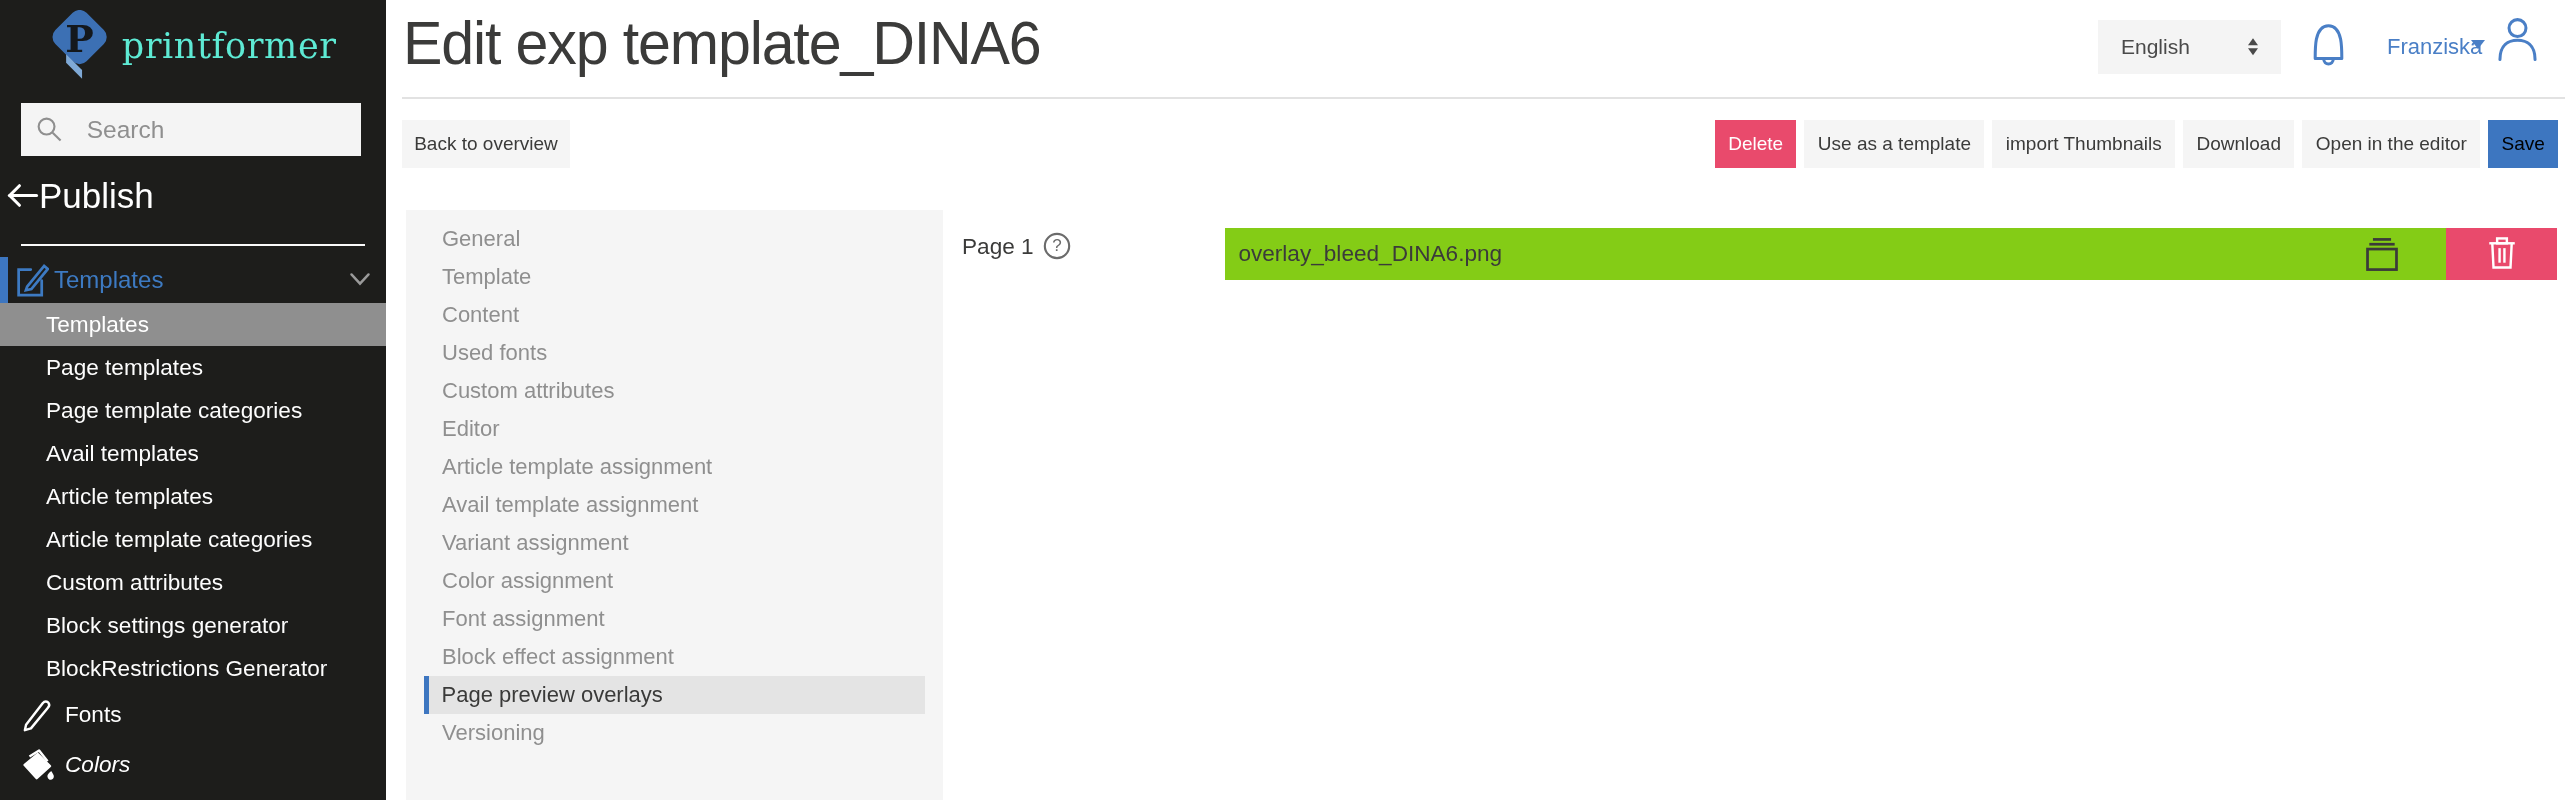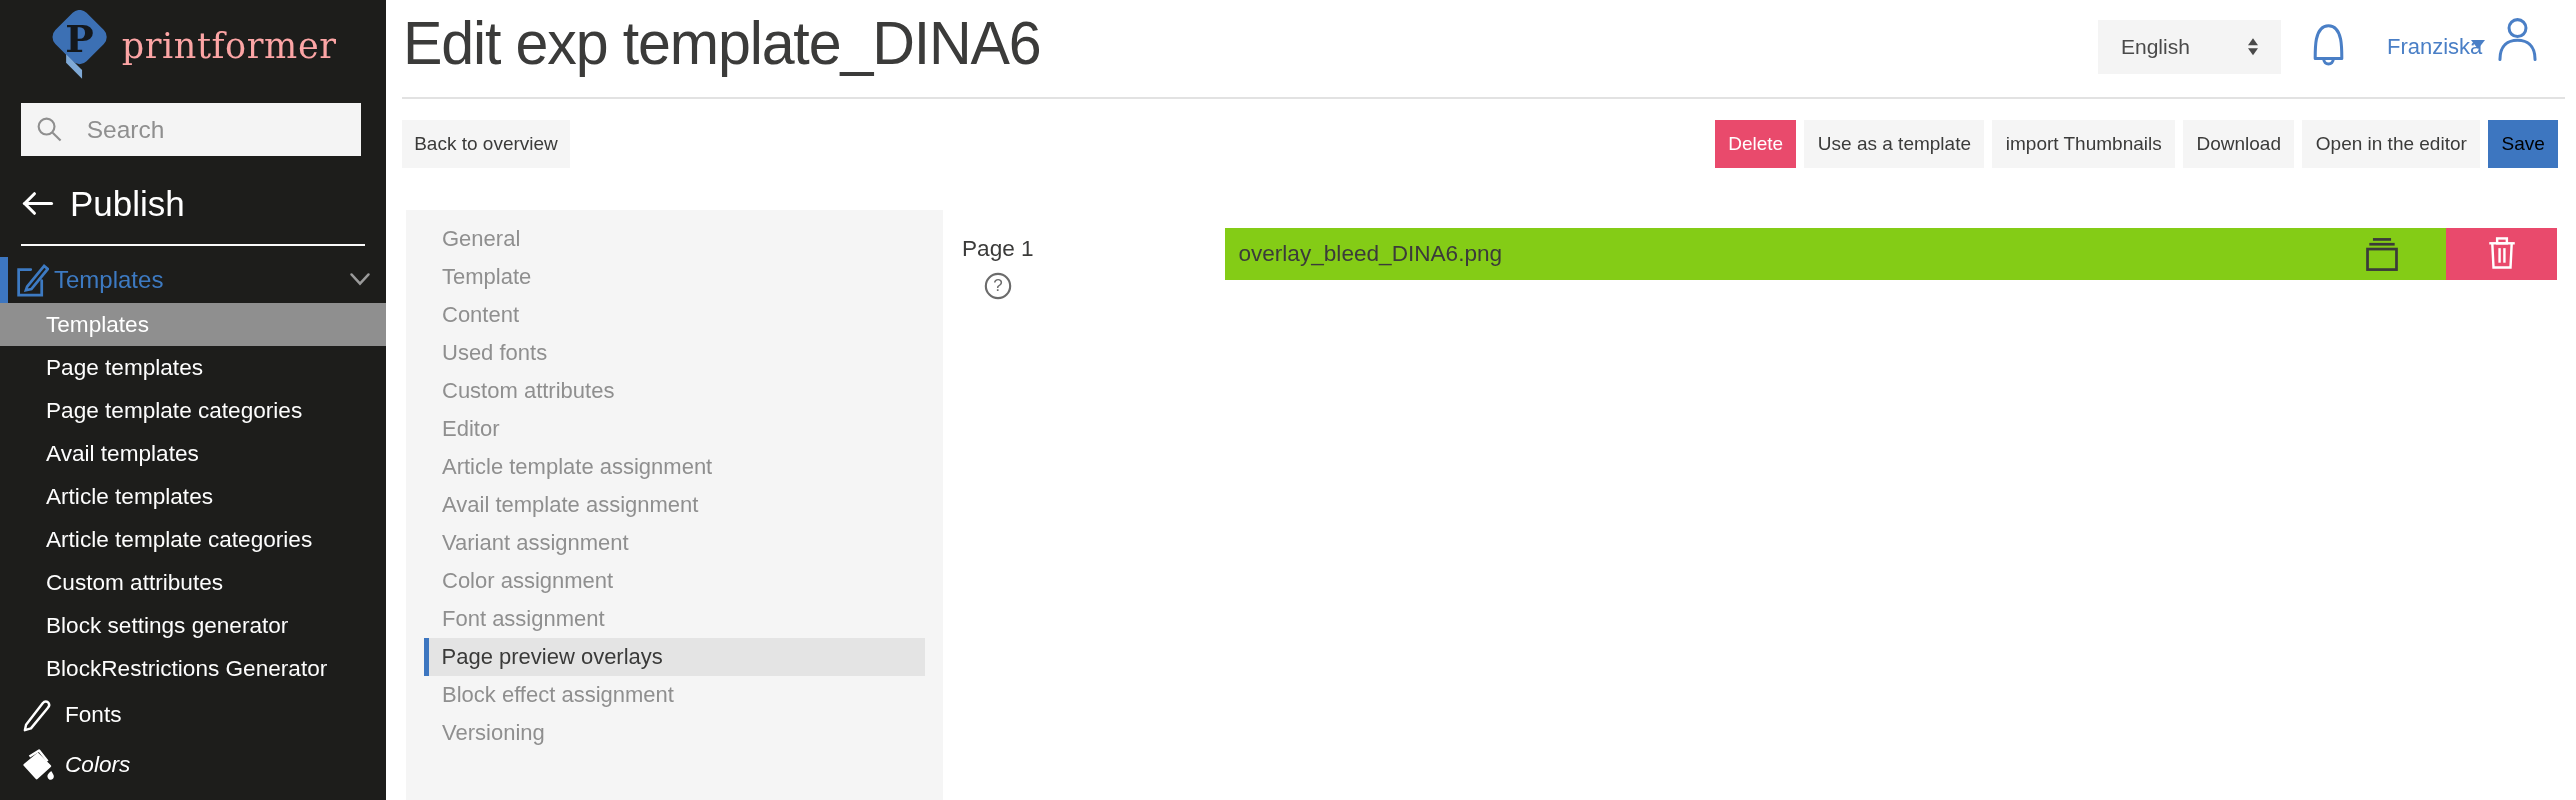--- a/index.html
+++ b/index.html
@@ -3,25 +3,25 @@
 <meta charset="utf-8">
 <style>
   * { margin:0; padding:0; box-sizing:border-box; }
   html,body { background:#ffffff; }
   body { font-family:"Liberation Sans", sans-serif; }
   .screen { position:relative; width:2576px; height:801px; background:#ffffff; overflow:hidden; }
 
   
   .sidebar { position:absolute; left:0; top:0; width:386px; height:801px; background:#1d1d1b; }
   .logo-row { position:absolute; left:0; top:9.8px; width:386px; display:flex; justify-content:center; align-items:center; gap:12.2px; }
-  .logo-text { font-family:"DejaVu Serif","Liberation Serif",serif; font-size:35px; color:#fca5a5; letter-spacing:0.6px; }
+  .logo-text { font-family:"DejaVu Serif","Liberation Serif",serif; font-size:35px; color:#5eead4; letter-spacing:0.6px; }
   .search-box { position:absolute; left:21.4px; top:103px; width:340px; height:53px; background:#f4f4f4; display:flex; align-items:center; padding-left:13.4px; gap:24px; }
   .search-box input { border:none; outline:none; background:transparent; font-size:24.5px; color:#444; width:257px; font-family:"Liberation Sans",sans-serif; }
   .search-box input::placeholder { color:#8f8f8f; }
-  .publish-row { position:absolute; left:21px; top:173px; height:46px; display:flex; align-items:center; gap:16px; cursor:pointer;margin-top:8px; }
+  .publish-row { position:absolute; left:6px; top:173px; height:46px; display:flex; align-items:center; cursor:pointer; }
   .publish-label { font-size:35px; color:#ffffff; }
   .side-divider { position:absolute; left:21.4px; top:244px; width:344px; height:1.8px; background:#fafafa; }
 
   .menu-head { position:absolute; left:0; top:257px; width:386px; height:46px; display:flex; align-items:center; }
   .menu-head .accent-bar { position:absolute; left:0; top:0; width:8px; height:46px; background:#3d76c0; }
   .menu-head .mh-icon { position:absolute; left:15.3px; top:4.9px; }
   .menu-head .mh-label { position:absolute; left:54px; font-size:24px; color:#3d7ac2; }
   .menu-head .mh-chevron { position:absolute; right:14.7px; top:14.7px; }
 
   .side-list { position:absolute; left:0; top:303px; width:386px; list-style:none; }
@@ -55,21 +55,21 @@
   .btn-primary { background:#3d76c0; color:#000000; }
   .back-btn { position:absolute; left:402px; top:120px; padding:0 12.2px; }
   .toolbar-right { position:absolute; right:17.7px; top:120px; display:flex; gap:8px; }
 
   
   .subnav { position:absolute; left:406px; top:210px; width:537px; height:591px; background:#f5f5f5; padding-top:10.4px; overflow:hidden; }
   .subnav-item { height:38px; line-height:38px; padding-left:36px; font-size:22px; color:#8f8f8f; white-space:nowrap; cursor:pointer; }
   .subnav-item.selected { margin:0 18.3px; padding-left:12.2px; border-left:5.5px solid #3d76c0; background:#e4e4e4; color:#3a3a39; }
 
   
-  .page-label-row { position:absolute; left:962px; top:236px; height:34px; display:flex; align-items:center; gap:9.8px;flex-direction:column; }
+  .page-label-row { position:absolute; left:962px; top:230px; height:34px; display:flex; align-items:center; gap:9.8px; }
   .page-label { font-size:22.6px; color:#3b3b3a; }
   .file-field { position:absolute; left:1225px; top:228px; width:1221px; height:52px; background:#84cc16; display:flex; align-items:center; padding-left:13.4px; }
   .file-name { font-size:22.6px; color:#3b3b3a; }
   .browse-wrap { position:absolute; right:47px; top:8.6px; cursor:pointer; }
   .file-delete { position:absolute; left:2446px; top:228px; width:111px; height:52px; background:#e94a6c; display:flex; align-items:center; justify-content:center; border:none; cursor:pointer; }
 </style>
 </head>
 <body>
 
 <div class="screen">
@@ -216,22 +216,22 @@
       <div class="subnav-item">Template</div>
       <div class="subnav-item">Content</div>
       <div class="subnav-item">Used fonts</div>
       <div class="subnav-item">Custom attributes</div>
       <div class="subnav-item">Editor</div>
       <div class="subnav-item">Article template assignment</div>
       <div class="subnav-item">Avail template assignment</div>
       <div class="subnav-item">Variant assignment</div>
       <div class="subnav-item">Color assignment</div>
       <div class="subnav-item">Font assignment</div>
+      <div class="subnav-item">Block effect assignment</div>
       <div class="subnav-item selected">Page preview overlays</div>
-      <div class="subnav-item">Block effect assignment</div>
       <div class="subnav-item">Versioning</div>
     </nav>
 
   <div class="page-label-row">
     <span class="page-label">Page 1</span>
     <span>
       <svg width="28" height="28" viewBox="0 0 46 46">
         <circle cx="23" cy="23" r="20" fill="none" stroke="#6b6b6b" stroke-width="3.5"></circle>
         <text x="23" y="32" text-anchor="middle" font-family="Liberation Sans, sans-serif" font-size="28" fill="#6b6b6b">?</text>
       </svg>

